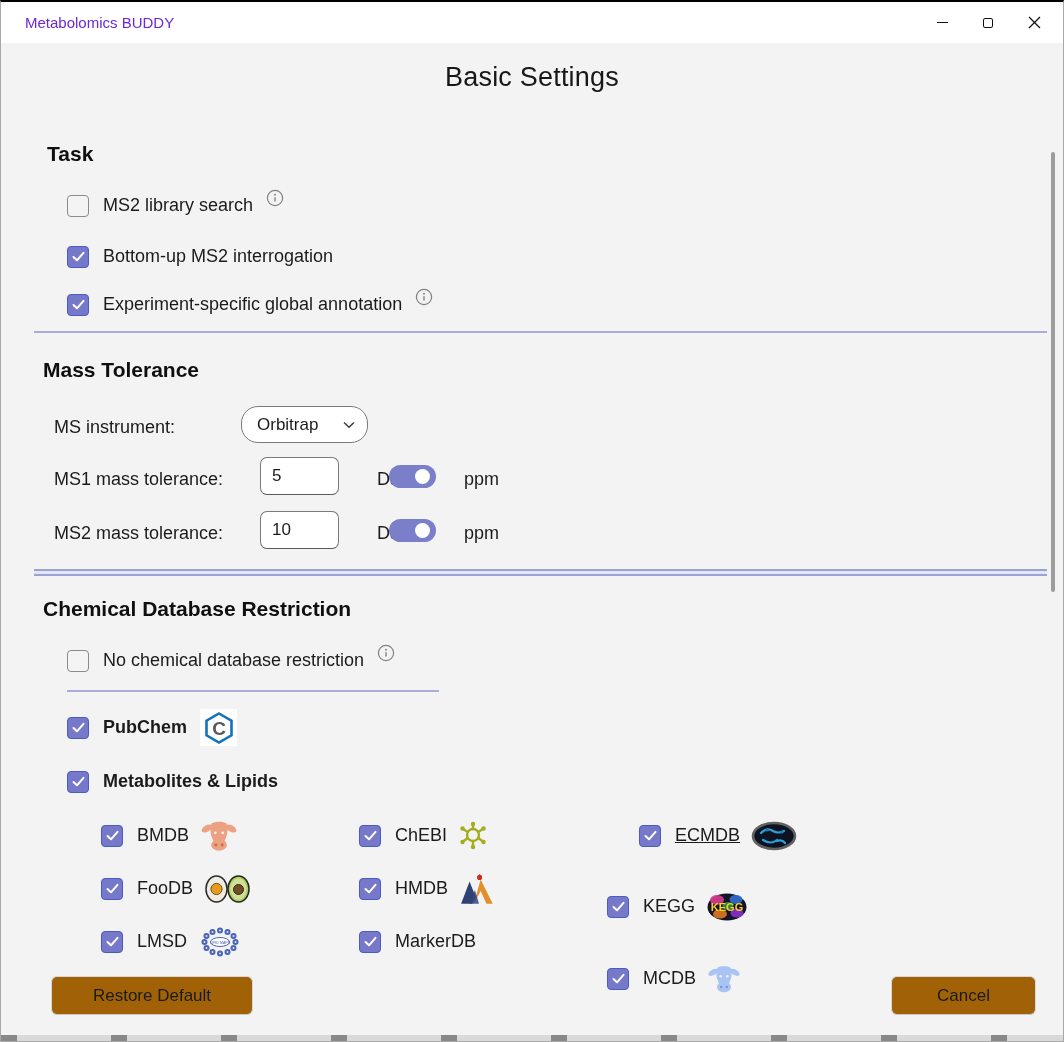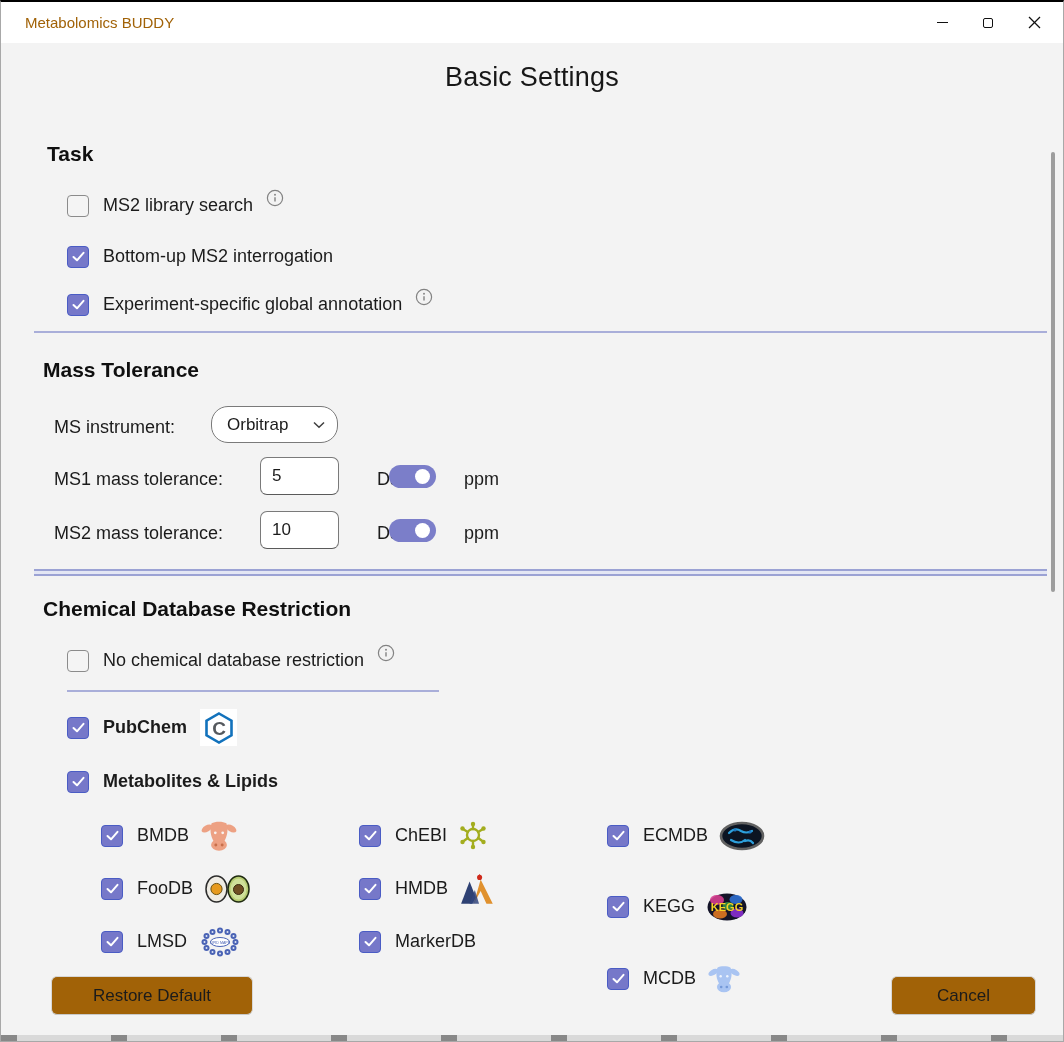--- a/index.html
+++ b/index.html
@@ -7,21 +7,21 @@
   body { font-family:"Liberation Sans", sans-serif; }
   .window{
     position:relative; width:1064px; height:1042px; background:#f3f3f3;
     border-top:2px solid #000; border-left:1px solid #a8a8a8;
     border-right:1px solid #a8a8a8; border-bottom:1px solid #a8a8a8;
     overflow:hidden; color:#1b1b1b;
   }
   
   .titlebar{ position:absolute; left:0; top:0; width:100%; height:41px; background:#ffffff;
     display:flex; align-items:center; }
-  .titlebar .title{ margin-left:24px; font-size:15px; color:#a16207; }
+  .titlebar .title{ margin-left:24px; font-size:15px; color:#6d28d9; }
   .caption-buttons{ position:absolute; right:6px; top:0; height:41px; display:flex; }
   .cap-btn{ width:46px; height:41px; display:flex; align-items:center; justify-content:center; cursor:default; }
   .glyph-min{ width:11px; height:1.3px; background:#111; display:block; }
   .glyph-max{ width:10px; height:10px; border:1.2px solid #111; border-radius:2px; display:block; }
   
   .page-title{ position:absolute; top:60px; left:0; width:100%; text-align:center;
     font-size:27px; font-weight:400; color:#171717; letter-spacing:.2px; }
   .section-h{ position:absolute; font-size:21px; font-weight:700; color:#0f0f0f; }
   
   .row{ position:absolute; display:flex; align-items:center; height:23px; }
@@ -34,21 +34,21 @@
   .cb.checked svg{ display:block; }
   .info{ margin-left:13px; transform:translateY(-8px); display:inline-flex; }
   
   .divider{ position:absolute; left:33px; width:1013px; height:2px; background:#a9aed9; }
   .divider-double{ position:absolute; left:33px; width:1013px; height:7px;
     border-top:2px solid #9ba2d4; border-bottom:2px solid #9ba2d4; background:#e3e6f4; }
   .divider-short{ position:absolute; left:66px; width:372px; height:1.5px; background:#a9aed9; }
   
   .form-label{ position:absolute; font-size:18px; color:#1b1b1b; }
   .dropdown{ position:absolute; width:127px; height:37px; background:#fff; border:1px solid #7a7a7a;
-    border-radius:17px; display:flex; align-items:center; padding:0 12px 0 15px; }
+    border-radius:17px; display:flex; align-items:center; padding:0 12px 0 15px;margin-left:30px; }
   .dropdown .val{ font-size:17px; flex:1; }
   .textbox{ position:absolute; width:79px; height:38px; background:#fff; border:1px solid #7a7a7a;
     border-bottom-color:#5a5a5a; border-radius:7px; font-size:17px; padding:0 0 0 11px;
     font-family:"Liberation Sans", sans-serif; color:#1b1b1b; outline:none; }
   .unit{ position:absolute; font-size:18px;margin-left:20px; }
   .toggle{ position:absolute; width:47px; height:23px; border-radius:12px; background:#7b7ec9; }
   .knob{ position:absolute; left:26px; top:4px; width:15px; height:15px; border-radius:50%; background:#fff; }
   
   .dbicon{ margin-left:11px; display:inline-flex; align-items:center; }
   .pubchem-box{ margin-left:13px; width:37px; height:37px; background:#fff; display:flex;
@@ -247,21 +247,21 @@
             <circle cx="25.5" cy="7.5" r="2.2"></circle>
             <circle cx="25.5" cy="21" r="2.2"></circle>
           <circle cx="15" cy="26" r="2.2"></circle>
             <circle cx="4.5" cy="21" r="2.2"></circle>
             <circle cx="4.5" cy="7.5" r="2.2"></circle>
         </g>
       </svg>
     </span>
   </div>
 
-  <div class="row" style="left:606px; top:822px;">
+  <div class="row" style="left:638px; top:822px;text-decoration:underline;">
     <span class="cb checked">
       <svg width="13" height="11" viewBox="0 0 13 11">
           <polyline points="1.5,6 5,9.3 11.5,1.8" fill="none" stroke="#fff" stroke-width="2" stroke-linecap="round" stroke-linejoin="round"></polyline>
         </svg>
     </span>
     <span class="lbl">ECMDB</span>
     <span class="dbicon">
       <svg width="46" height="30" viewBox="0 0 46 30">
         <ellipse cx="23" cy="15" rx="21" ry="13" fill="#0c1422" stroke="#616161" stroke-width="2.6"></ellipse>
         <g stroke="#2da0dc" stroke-width="2.2" fill="none" stroke-linecap="round">

